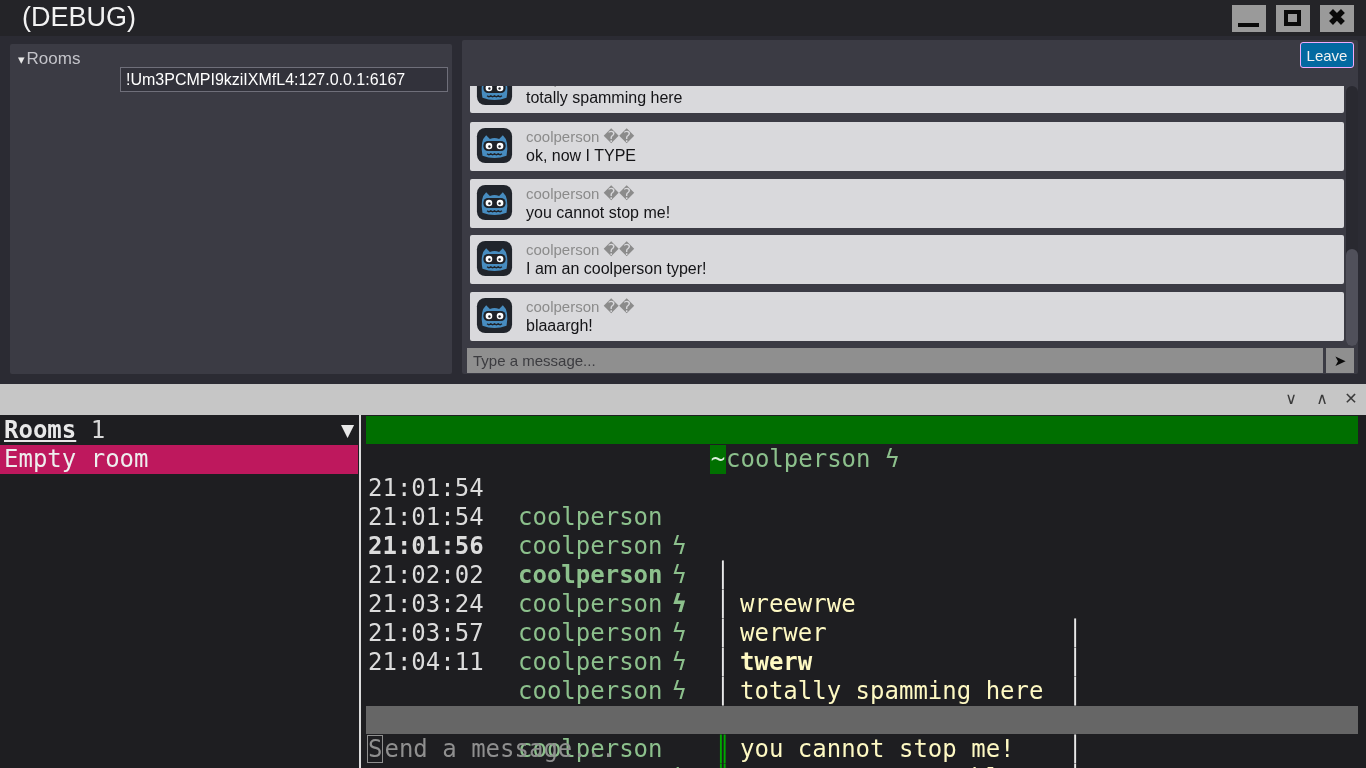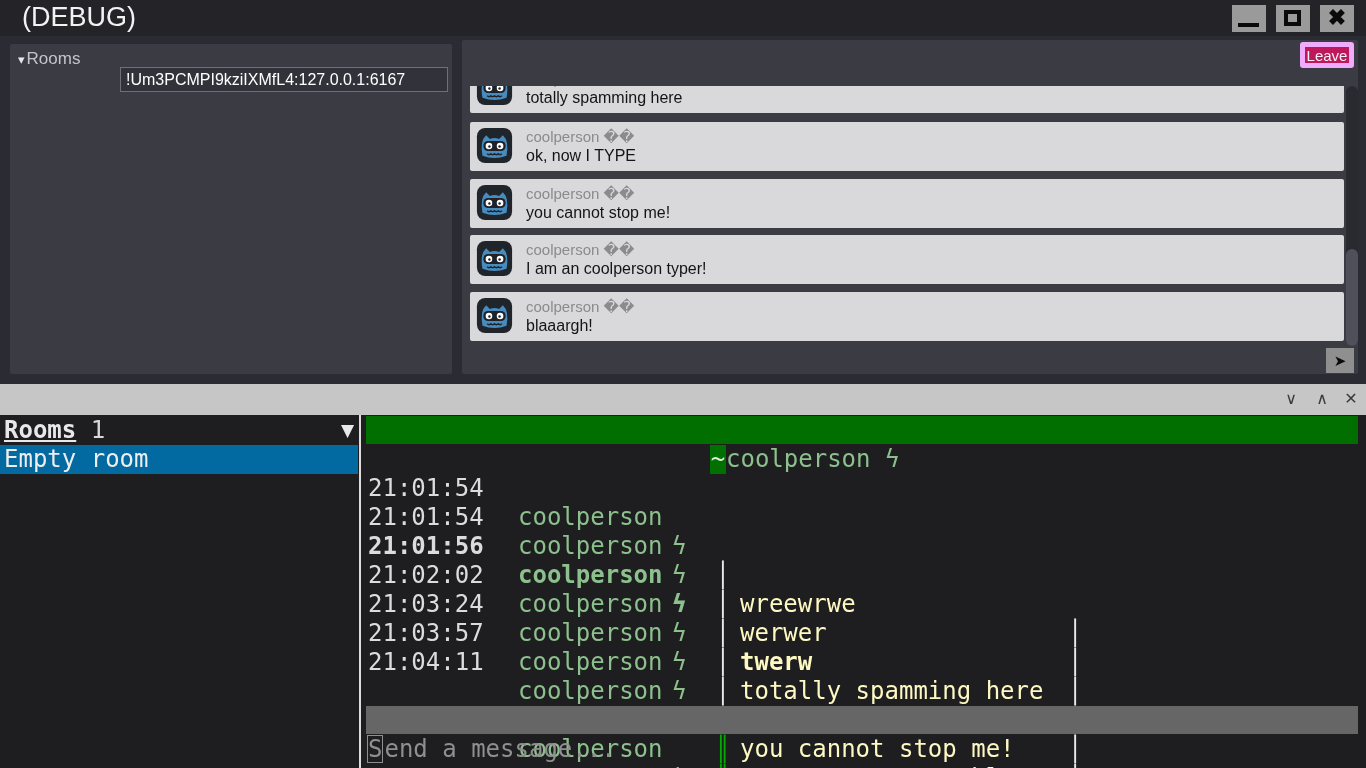--- a/index.html
+++ b/index.html
@@ -20,22 +20,22 @@
   #rooms-panel { position:absolute; left:10px; top:44px; width:442px; height:330px;
                  background:#3b3b44; border-radius:2px; }
   #tree-row { position:absolute; left:8px; top:5px; color:#c4c4ca; font-size:17px; }
   #tree-arrow { color:#e8e8e8; font-size:13px; margin-right:2px; }
   #room-item { position:absolute; left:110px; top:23px; width:328px; height:25px;
                background:#32323b; border:1px solid #6f6f7a; color:#ffffff; font-size:16px;
                line-height:23px; padding-left:5px; white-space:nowrap; overflow:hidden; }
 
   #chat-panel { position:absolute; left:462px; top:40px; width:896px; height:334px;
                 background:#3b3b44; border-radius:2px; }
-  #leave-btn { position:absolute; right:4px; top:2px; width:54px; height:26px; background:#be185d;
-               border:5px solid #f0abfc; border-radius:3px; color:#f2f2f2; font-size:15px;
+  #leave-btn { position:absolute; right:4px; top:2px; width:54px; height:26px; background:#0369a1;
+               border:1px solid #f0abfc; border-radius:3px; color:#f2f2f2; font-size:15px;
                font-family:"Liberation Sans","DejaVu Sans",sans-serif; }
   #msg-viewport { position:absolute; left:8px; top:46px; width:874px; height:260px; overflow:hidden; }
   .msg-card { position:absolute; left:0; width:874px; height:49px; background:#d9d9dc; border-radius:2px; }
   .avatar { position:absolute; left:6px; top:5px; width:37px; height:37px; }
   .card-author { position:absolute; left:56px; top:6px; font-size:15px; color:#8b8b8b;
                  font-family:"Liberation Sans","DejaVu Sans",sans-serif; }
   .card-text { position:absolute; left:56px; top:25px; font-size:16px; color:#141417; }
   #chat-scrollbar { position:absolute; left:884px; top:46px; width:12px; height:260px;
                     background:#292930; border-radius:6px; }
   #chat-scroll-thumb { position:absolute; left:0; bottom:0; width:12px; height:97px;
@@ -54,21 +54,21 @@
   #div-down { left:1280px; } #div-up { left:1311px; } #div-close { left:1340px; }
 
   
   #terminal { position:absolute; left:0; top:415px; width:1366px; height:373px; background:#1e1e21;
               font-family:"DejaVu Sans Mono",monospace; font-size:24px; color:#d8d8d8; }
   #side-header { position:absolute; left:4px; top:1px; height:29px; line-height:29px; white-space:pre; }
   #side-header .hdr-label { font-weight:bold; text-decoration:underline; color:#e8e8e8; }
   #side-caret { position:absolute; left:341px; top:5px; font-size:17px; color:#e8e8e8;
                 font-family:"DejaVu Sans",sans-serif; }
   #room-row { position:absolute; left:0; top:30px; width:358px; height:29px; line-height:29px;
-              background:#0369a1; color:#eeeeee; padding-left:4px; }
+              background:#be185d; color:#eeeeee; padding-left:4px; }
   #side-sep { position:absolute; left:359px; top:0; width:2px; height:353px; background:#dcdcdc; }
   #green-titlebar { position:absolute; left:366px; top:1px; width:992px; height:28px; background:#006f00; }
 
   .trow { position:absolute; left:366px; width:992px; height:29px; line-height:29px; white-space:pre; }
   .t-time   { position:absolute; left:2px;   color:#dcdcdc; }
   .t-sender { position:absolute; left:152px; color:#8cc08c; }
   .t-badge  { position:absolute; left:306px; color:#8cc08c; }
   .t-sep    { position:absolute; left:344px; width:26px; text-align:center; color:#e8e8e8; }
   .t-text   { position:absolute; left:374px; color:#fef9c3; }
   .t-msep   { position:absolute; left:702px; color:#e8e8e8; }
@@ -178,20 +178,21 @@
       <rect x="19.1" y="21.5" width="1.8" height="3" fill="#1f2228"></rect>
       <path d="M12,29 q2,2 4,0 q2,2 4,0 q2,2 4,0 q2,2 4,0" stroke="#1f2228" stroke-width="1.4" fill="none"></path>
     </svg>
     <span class="card-author">coolperson ��</span>
     <span class="card-text">blaaargh!</span>
   </div>
       </div>
     <div id="chat-scrollbar">
       <div id="chat-scroll-thumb"></div>
     </div>
+    <input id="chat-input" placeholder="Type a message..." style="">
     <button id="send-btn"><span>➤</span></button>
   </div>
 </div>
 
 <div id="divider-bar">
   <span class="div-icon" id="div-down">∨</span>
   <span class="div-icon" id="div-up">∧</span>
   <span class="div-icon" id="div-close">✕</span>
 </div>
 

